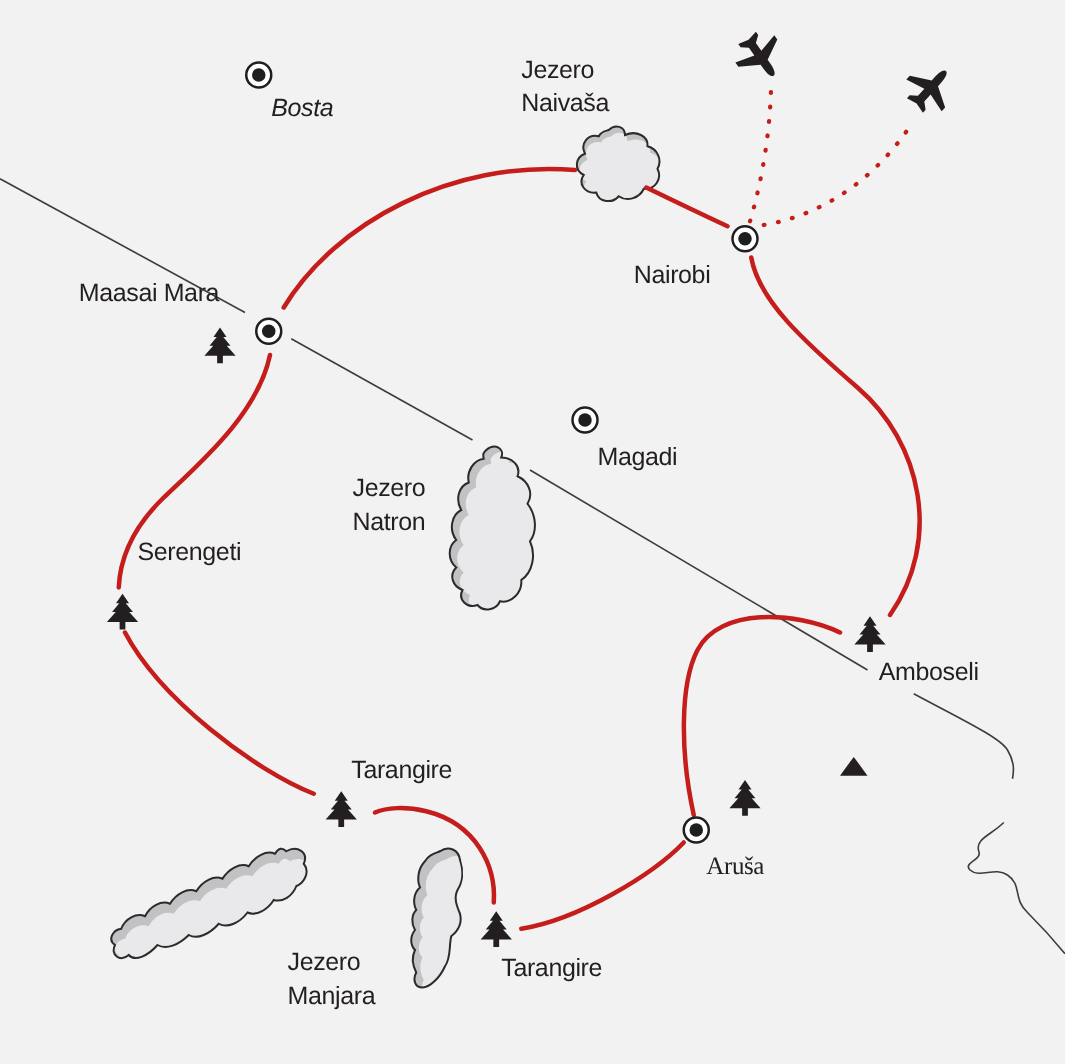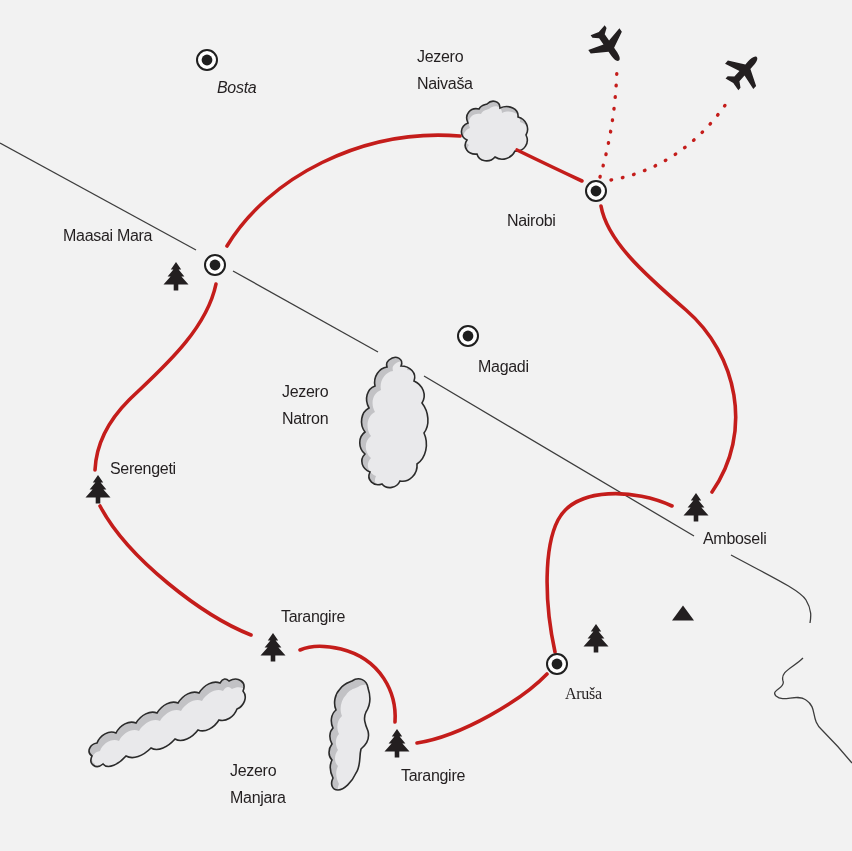--- a/index.html
+++ b/index.html
@@ -6,21 +6,21 @@
   #map{
     position:relative;
     width:852px;height:851px;
     background:#f2f2f2;
     overflow:hidden;
     font-family:"Liberation Sans","DejaVu Sans",sans-serif;
   }
   #map svg{position:absolute;left:0;top:0;}
   .place-label{
     position:absolute;
-    font-size:16px;
+    font-size:20px;
     line-height:27px;
     letter-spacing:-0.3px;
     color:#231f20;
     white-space:pre-line;
     pointer-events:none;
   }
 </style>
 </head>
 <body>
 
@@ -126,21 +126,21 @@
   </svg>
 
   <div class="place-label" style="left: 217px; top: 74px; font-style: italic;">Bosta</div>
   <div class="place-label" style="left: 417px; top: 43px;">Jezero
 Naivaša</div>
   <div class="place-label" style="left: 507px; top: 207px;">Nairobi</div>
   <div class="place-label" style="left: 63px; top: 222px;">Maasai Mara</div>
   <div class="place-label" style="left: 478px; top: 353px;">Magadi</div>
   <div class="place-label" style="left: 282px; top: 378px;">Jezero
 Natron</div>
-  <div class="place-label" style="left: 110px; top: 455px;">Serengeti</div>
+  <div class="place-label" style="left: 110px; top: 429px;">Serengeti</div>
   <div class="place-label" style="left: 281px; top: 603px;">Tarangire</div>
   <div class="place-label" style="left: 703px; top: 525px;">Amboseli</div>
   <div class="place-label" style="left: 565px; top: 680px; font-family: Liberation Serif, serif;">Aruša</div>
   <div class="place-label" style="left: 401px; top: 762px;">Tarangire</div>
   <div class="place-label" style="left: 230px; top: 757px;">Jezero
 Manjara</div>
 
 </div>
 
 </body></html>

